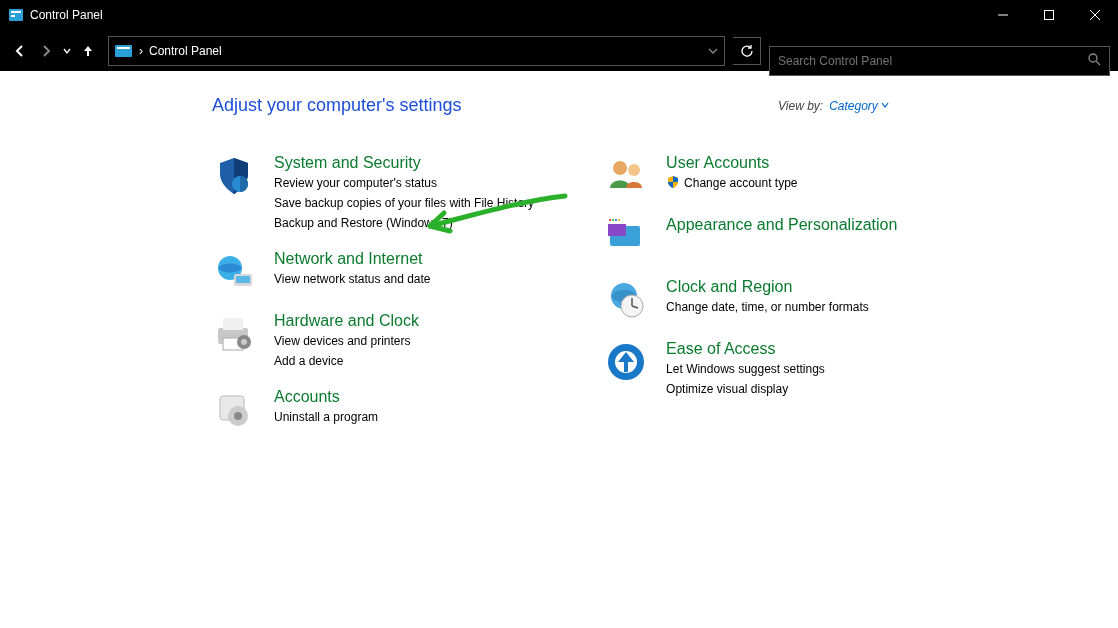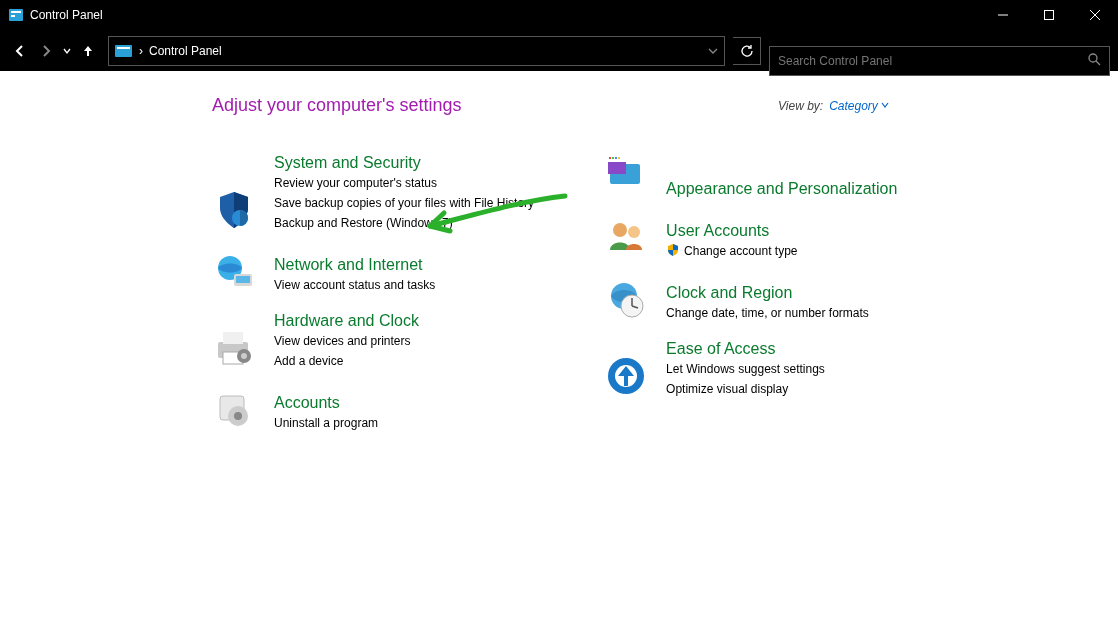--- a/index.html
+++ b/index.html
@@ -21,28 +21,28 @@
     .breadcrumb { color: #fff; font-size: 12px; display: flex; align-items: center; gap: 6px; }
     .addr-right { margin-left: auto; display: flex; align-items: center; gap: 6px; padding-right: 6px; color:#888;}
     .refresh-btn { width: 28px; height: 28px; display: flex; align-items: center; justify-content: center; color: #fff; cursor: pointer; border:1px solid #555; border-left:none; margin-right:6px;}
     .searchbox { width: 341px; height: 30px; background: #000; border: 1px solid #555; display: flex; align-items: center; padding: 0 8px; margin-top: 20px; }
     .searchbox input { flex: 1; background: transparent; border: none; color: #888; font-size: 12px; outline: none; }
     .searchbox .search-ic { color: #888; }
 
     
     .content { padding: 24px 0 0 212px; position: relative; }
     .heading-row { display: flex; align-items: center; }
-    .page-heading { font-size: 18px; font-weight: 400; color: #a21caf; }
+    .page-heading { font-size: 18px; font-weight: 400; color: #1d4ed8; }
     .viewby { position: absolute; left: 778px; top: 28px; font-size: 12px; color: #444; display: flex; align-items: center; gap: 6px; font-style: italic; }
     .viewby a { color: #0066cc; text-decoration: none; }
 
     .columns { display: flex; gap: 60px; margin-top: 38px; }
     .col { display: flex; flex-direction: column; gap: 18px; }
 
-    .category { display: flex; gap: 18px; align-items: flex-end; }
+    .category { display: flex; gap: 18px; }
     .cat-icon { width: 44px; height: 44px; flex-shrink: 0; display: flex; align-items: flex-start; justify-content: center; }
     .cat-body { display: flex; flex-direction: column; gap: 2px; }
     .cat-title { color: #0a7b2e; font-size: 16px; font-weight: 400; cursor: pointer; }
     .sublink { color: #000000; font-size: 12px; cursor: pointer; line-height: 1.5; }
     .shield-inline { display:inline-block; width:14px; height:14px; vertical-align:-2px; margin-right:4px;}
 
     
     .arrow { position: absolute; left: 420px; top: 120px; width: 150px; height: 45px; pointer-events: none; }
   </style>
 </head>
@@ -169,21 +169,21 @@
         <div class="cat-icon">
           <svg width="44" height="44" viewBox="0 0 44 44">
               <circle cx="18" cy="18" r="12" fill="#3bb0e8"></circle>
               <path d="M6 18 C10 12 26 12 30 18 C26 24 10 24 6 18" fill="#2a8ad4"></path>
               <rect x="22" y="24" width="18" height="12" rx="2" fill="#d8d8d8"></rect>
               <rect x="24" y="26" width="14" height="7" fill="#5ab8e8"></rect>
             </svg>
         </div>
         <div class="cat-body">
           <a class="cat-title">Network and Internet</a>
-          <a class="sublink">View account status and tasks</a>
+          <a class="sublink">View network status and date</a>
         </div>
       </div>
 
       <div class="category">
         <div class="cat-icon">
           <svg width="44" height="44" viewBox="0 0 44 44">
               <rect x="6" y="16" width="30" height="16" rx="2" fill="#c8c8c8"></rect>
               <rect x="11" y="6" width="20" height="12" fill="#f0f0f0"></rect>
               <rect x="11" y="26" width="20" height="12" fill="#fff" stroke="#aaa"></rect>
               <circle cx="32" cy="30" r="7" fill="#888"></circle>
@@ -207,20 +207,39 @@
         </div>
         <div class="cat-body">
           <a class="cat-title">Accounts</a>
           <a class="sublink">Uninstall a program</a>
         </div>
       </div>
 
     </div>
 
     <div class="col" style="margin-left:10px">
+
+      <div class="category">
+        <div class="cat-icon">
+          <svg width="44" height="44" viewBox="0 0 44 44">
+              <circle cx="16" cy="14" r="7" fill="#e8a864"></circle>
+              <path d="M6 34 C6 24 26 24 26 34 Z" fill="#4a9a4a"></path>
+              <circle cx="30" cy="16" r="6" fill="#f4c488"></circle>
+              <path d="M22 34 C22 26 38 26 38 34 Z" fill="#d87838"></path>
+            </svg>
+        </div>
+        <div class="cat-body">
+          <a class="cat-title">User Accounts</a>
+          <a class="sublink"><span class="shield-inline"><svg width="14" height="14" viewBox="0 0 14 14">
+                  <path d="M7 1 L12 3 L12 7 C12 11 7 13 7 13 C7 13 2 11 2 7 L2 3 Z" fill="#f4b000"></path>
+                  <path d="M7 1 L12 3 L12 7 L7 7 Z" fill="#0a6ac4"></path>
+                  <path d="M7 7 L7 13 C7 13 2 11 2 7 Z" fill="#0a6ac4"></path>
+                </svg></span><span>Change account type</span></a>
+        </div>
+      </div>
 
       <div class="category">
         <div class="cat-icon">
           <svg width="44" height="44" viewBox="0 0 44 44">
               <rect x="6" y="10" width="30" height="20" rx="2" fill="#3aa0d8"></rect>
               <rect x="4" y="6" width="18" height="14" fill="#8848c8"></rect>
               <rect x="4" y="2" width="18" height="6" fill="#fff"></rect>
               <rect x="5" y="3" width="2" height="2" fill="#e84848"></rect>
               <rect x="8" y="3" width="2" height="2" fill="#48c848"></rect>
               <rect x="11" y="3" width="2" height="2" fill="#4888e8"></rect>
@@ -228,39 +247,20 @@
             </svg>
         </div>
         <div class="cat-body">
           <a class="cat-title">Appearance and Personalization</a>
         </div>
       </div>
 
       <div class="category">
         <div class="cat-icon">
           <svg width="44" height="44" viewBox="0 0 44 44">
-              <circle cx="16" cy="14" r="7" fill="#e8a864"></circle>
-              <path d="M6 34 C6 24 26 24 26 34 Z" fill="#4a9a4a"></path>
-              <circle cx="30" cy="16" r="6" fill="#f4c488"></circle>
-              <path d="M22 34 C22 26 38 26 38 34 Z" fill="#d87838"></path>
-            </svg>
-        </div>
-        <div class="cat-body">
-          <a class="cat-title">User Accounts</a>
-          <a class="sublink"><span class="shield-inline"><svg width="14" height="14" viewBox="0 0 14 14">
-                  <path d="M7 1 L12 3 L12 7 C12 11 7 13 7 13 C7 13 2 11 2 7 L2 3 Z" fill="#f4b000"></path>
-                  <path d="M7 1 L12 3 L12 7 L7 7 Z" fill="#0a6ac4"></path>
-                  <path d="M7 7 L7 13 C7 13 2 11 2 7 Z" fill="#0a6ac4"></path>
-                </svg></span><span>Change account type</span></a>
-        </div>
-      </div>
-
-      <div class="category">
-        <div class="cat-icon">
-          <svg width="44" height="44" viewBox="0 0 44 44">
               <circle cx="20" cy="18" r="13" fill="#4aa8e0"></circle>
               <path d="M7 18 C12 10 28 10 33 18 C28 26 12 26 7 18" fill="#3890c8"></path>
               <circle cx="28" cy="28" r="11" fill="#f4f4f4" stroke="#aaa"></circle>
               <line x1="28" y1="28" x2="28" y2="20" stroke="#555" stroke-width="1.5"></line>
               <line x1="28" y1="28" x2="34" y2="30" stroke="#555" stroke-width="1.5"></line>
             </svg>
         </div>
         <div class="cat-body">
           <a class="cat-title">Clock and Region</a>
           <a class="sublink">Change date, time, or number formats</a>

